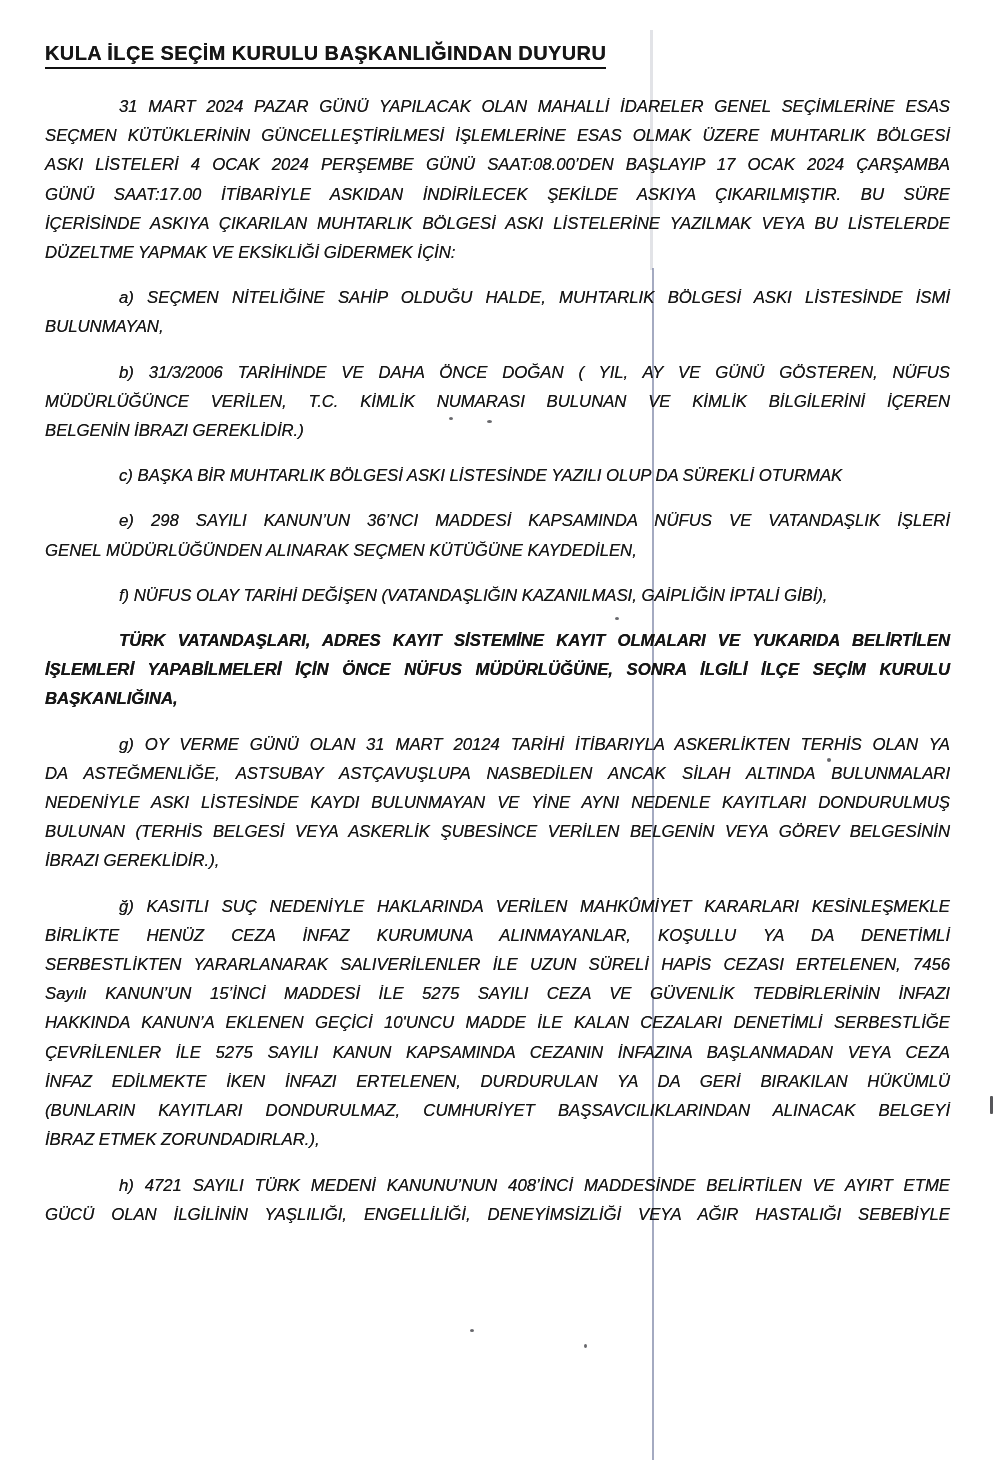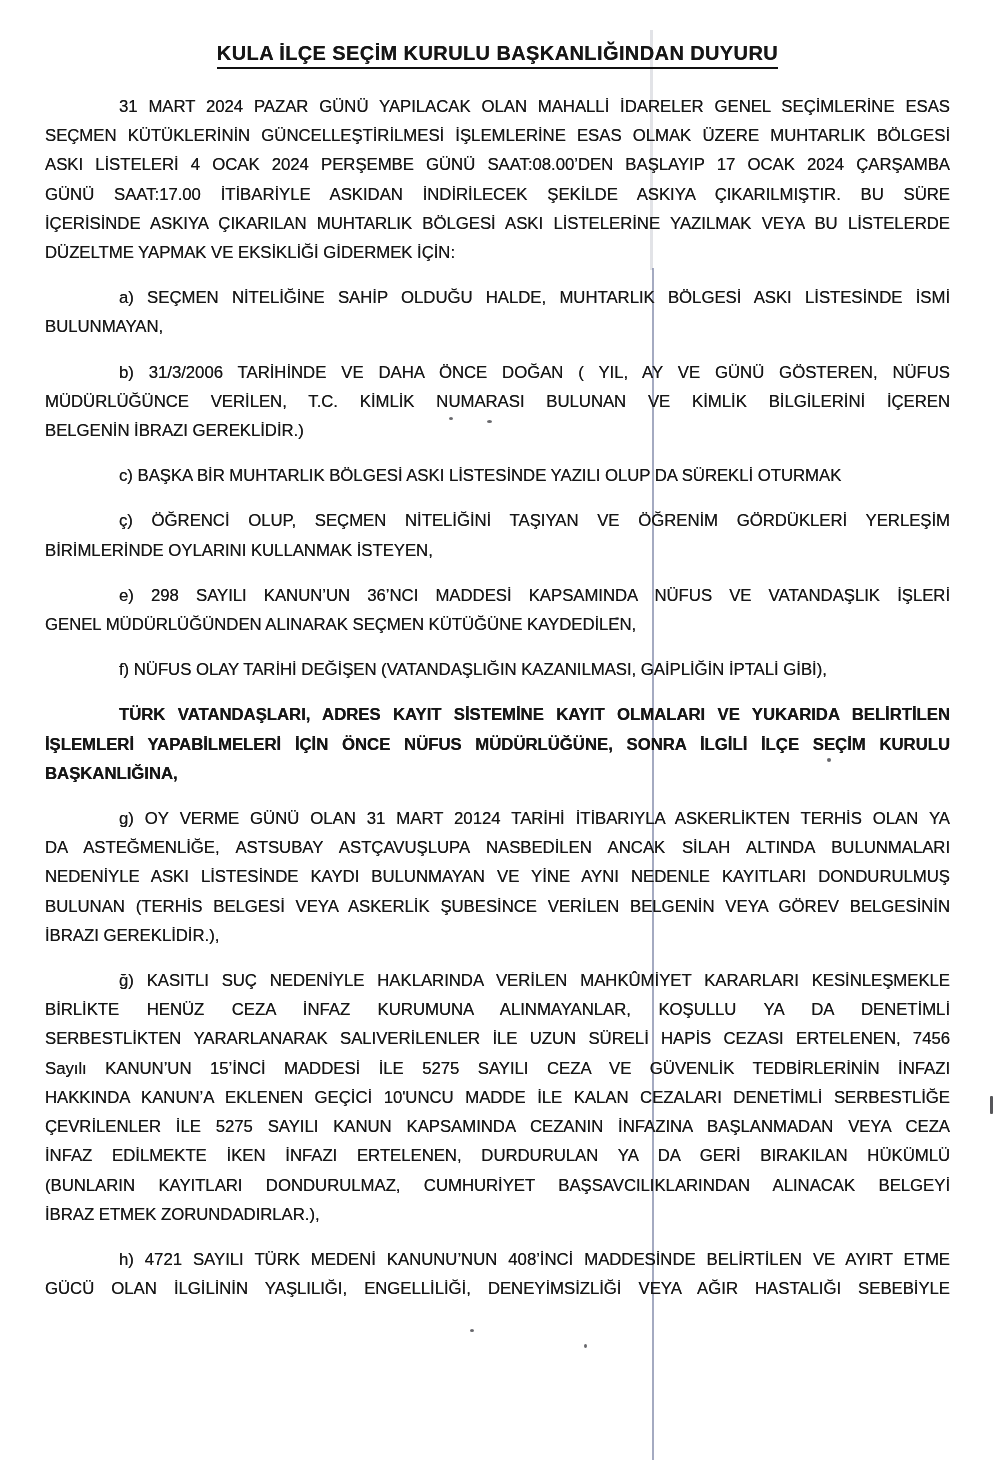--- a/index.html
+++ b/index.html
@@ -33,35 +33,35 @@
     height: 1192px;
     background: rgba(108,118,155,0.62);
   }
   .doc {
     position: absolute;
     left: 45px;
     right: 44px;
     top: 42px;
   }
   .title-row {
-    text-align: center;
     margin-bottom: 23px;
   }
   .title {
     display: inline-block;
     font-size: 20px;
     font-weight: 700;
     letter-spacing: 0.4px;
     border-bottom: 2.5px solid #101010;
     padding-bottom: 2px;
     text-shadow: 0 0 0.5px rgba(10,10,10,0.85);
     white-space: nowrap;
   }
   .para {
     margin: 0 0 16px 0;
+    font-style: italic;
   }
   .para.bold .line {
     font-weight: 700;
     text-shadow: 0 0 0.4px rgba(5,5,5,0.9);
   }
   .line {
     font-size: 16.8px;
     line-height: 29.2px;
     letter-spacing: -0.05px;
     text-shadow: 0 0 0.45px rgba(15,15,15,0.8);
@@ -120,24 +120,20 @@
         </div>
         <div class="para">
           <div class="line just indent">b) 31/3/2006 TARİHİNDE VE DAHA ÖNCE DOĞAN ( YIL, AY VE GÜNÜ GÖSTEREN, NÜFUS</div>
           <div class="line just">MÜDÜRLÜĞÜNCE VERİLEN, T.C. KİMLİK NUMARASI BULUNAN VE KİMLİK BİLGİLERİNİ İÇEREN</div>
           <div class="line">BELGENİN İBRAZI GEREKLİDİR.)</div>
         </div>
         <div class="para">
           <div class="line indent">c) BAŞKA BİR MUHTARLIK BÖLGESİ ASKI LİSTESİNDE YAZILI OLUP DA SÜREKLİ OTURMAK</div>
         </div>
         <div class="para">
-          <div class="line just indent">ç) ÖĞRENCİ OLUP, SEÇMEN NİTELİĞİNİ TAŞIYAN VE ÖĞRENİM GÖRDÜKLERİ YERLEŞİM</div>
-          <div class="line">BİRİMLERİNDE OYLARINI KULLANMAK İSTEYEN,</div>
-        </div>
-        <div class="para">
           <div class="line just indent">e) 298 SAYILI KANUN’UN 36’NCI MADDESİ KAPSAMINDA NÜFUS VE VATANDAŞLIK İŞLERİ</div>
           <div class="line">GENEL MÜDÜRLÜĞÜNDEN ALINARAK SEÇMEN KÜTÜĞÜNE KAYDEDİLEN,</div>
         </div>
         <div class="para">
           <div class="line indent">f) NÜFUS OLAY TARİHİ DEĞİŞEN (VATANDAŞLIĞIN KAZANILMASI, GAİPLİĞİN İPTALİ GİBİ),</div>
         </div>
         <div class="para bold">
           <div class="line just indent">TÜRK VATANDAŞLARI, ADRES KAYIT SİSTEMİNE KAYIT OLMALARI VE YUKARIDA BELİRTİLEN</div>
           <div class="line just">İŞLEMLERİ YAPABİLMELERİ İÇİN ÖNCE NÜFUS MÜDÜRLÜĞÜNE, SONRA İLGİLİ İLÇE SEÇİM KURULU</div>
           <div class="line">BAŞKANLIĞINA,</div>

